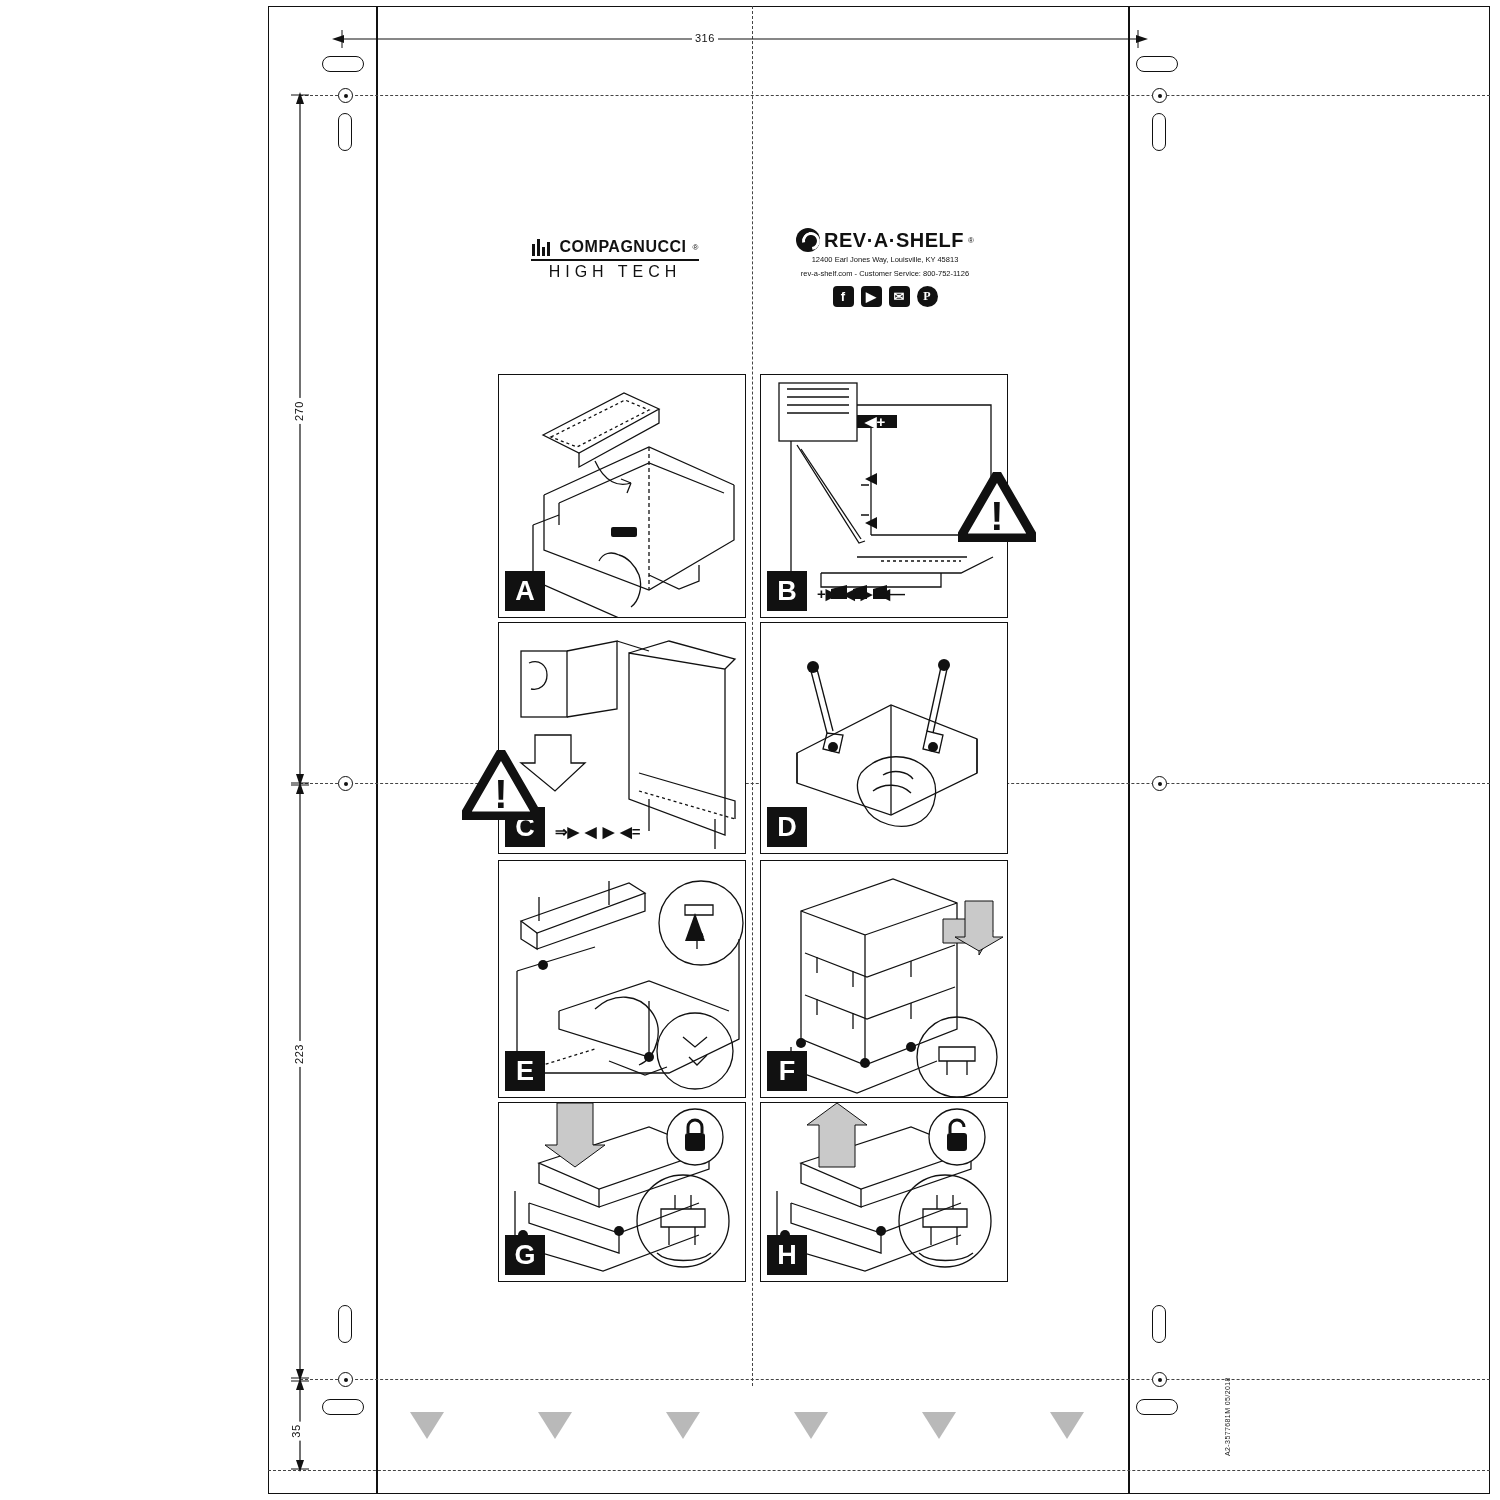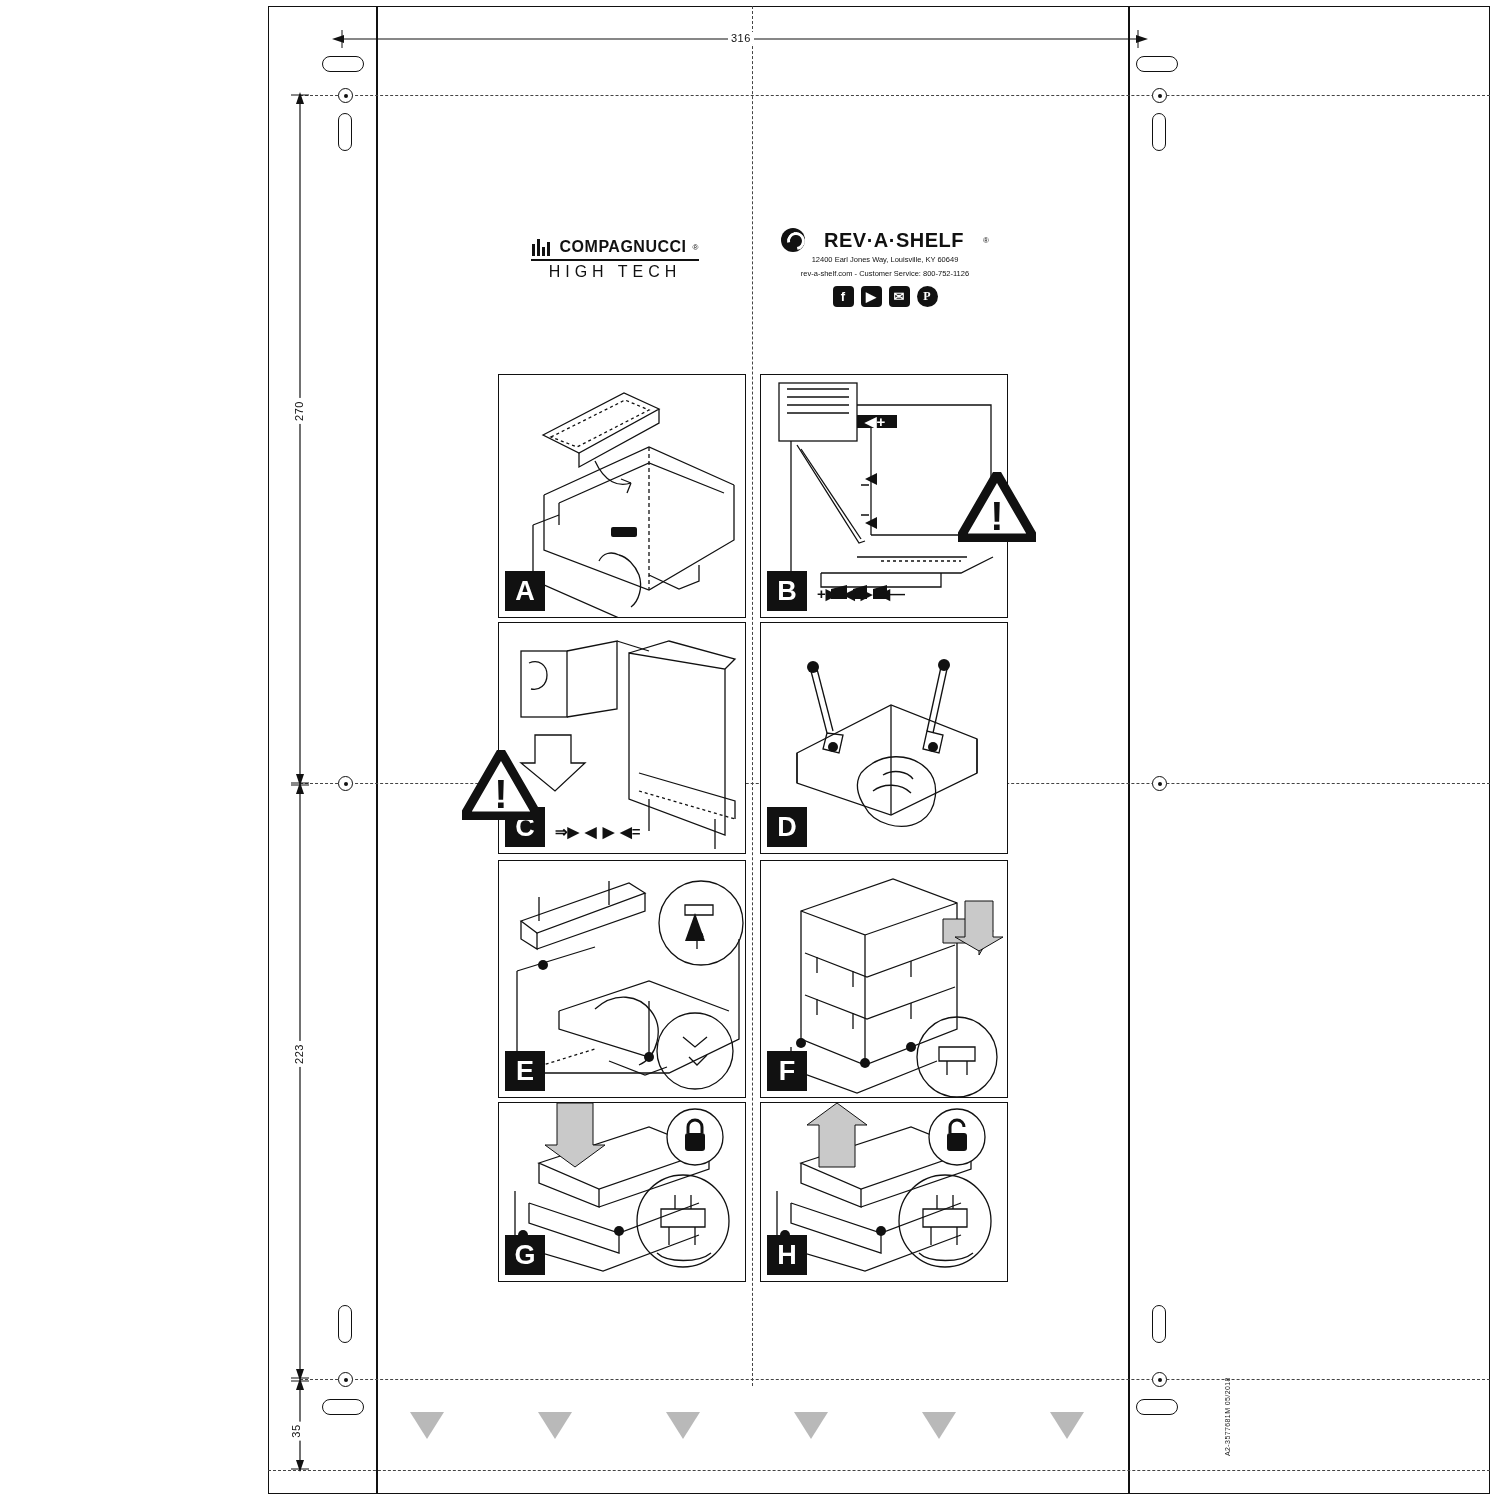--- a/index.html
+++ b/index.html
@@ -26,21 +26,21 @@
   .logo-comp{position:absolute;text-align:center;}
   .comp-row{display:flex;align-items:center;justify-content:center;gap:6px;}
   .comp-mark{width:22px;height:17px;position:relative;}
   .comp-mark i{position:absolute;bottom:0;width:3px;background:#111;}
   .comp-name{font-weight:bold;font-size:16px;letter-spacing:.5px;font-family:"Liberation Sans",sans-serif;}
   .comp-reg{font-size:8px;vertical-align:super;}
   .comp-rule{height:1.5px;background:#111;margin:3px auto 2px;width:168px;}
   .comp-sub{font-size:16px;letter-spacing:5px;font-weight:normal;}
 
   .logo-ras{position:absolute;text-align:center;}
-  .ras-row{display:flex;align-items:center;justify-content:center;gap:19px;}
+  .ras-row{display:flex;align-items:center;justify-content:center;gap:4px;}
   .ras-badge{width:24px;height:24px;border-radius:50%;background:#111;position:relative;}
   .ras-badge:after{content:"";position:absolute;left:6px;top:4px;width:12px;height:12px;border-radius:50%;border:3px solid #fff;border-bottom-color:transparent;transform:rotate(35deg);}
   .ras-name{font-weight:bold;font-size:20px;letter-spacing:.5px;}
   .ras-addr{font-size:7.5px;line-height:1.45;margin-top:3px;}
   .social{display:flex;justify-content:center;gap:7px;margin-top:6px;}
   .sq{width:21px;height:21px;background:#111;border-radius:4px;color:#fff;font-size:13px;font-weight:bold;display:flex;align-items:center;justify-content:center;}
   .circ{width:21px;height:21px;background:#111;border-radius:50%;color:#fff;font-size:12px;font-weight:bold;display:flex;align-items:center;justify-content:center;font-family:"Liberation Serif",serif;}
 
   
   .panel{position:absolute;border:1.5px solid #111;box-sizing:border-box;background:#fff;overflow:hidden;}
@@ -76,21 +76,21 @@
 
   <div class="dashline v" style="left:752px;top:6px;height:1380px;width:0;"></div>
 
   <svg style="position:absolute;left:330px;top:28px;" width="820" height="22">
     <line x1="12" y1="11" x2="808" y2="11" stroke="#111" stroke-width="1.2"></line>
     <polygon points="2,11 14,7 14,15" fill="#111"></polygon>
     <polygon points="818,11 806,7 806,15" fill="#111"></polygon>
     <line x1="12" y1="2" x2="12" y2="20" stroke="#111" stroke-width="1"></line>
     <line x1="808" y1="2" x2="808" y2="20" stroke="#111" stroke-width="1"></line>
   </svg>
-  <div class="dim-label" style="left:728px;top:32px;">316</div>
+  <div class="dim-label" style="left:692px;top:32px;">316</div>
 
   <svg style="position:absolute;left:289px;top:90px;" width="22" height="700">
     <line x1="11" y1="8" x2="11" y2="690" stroke="#111" stroke-width="1.2"></line>
     <polygon points="11,2 7,14 15,14" fill="#111"></polygon>
     <polygon points="11,696 7,684 15,684" fill="#111"></polygon>
     <line x1="2" y1="5" x2="20" y2="5" stroke="#111" stroke-width="1"></line>
     <line x1="2" y1="693" x2="20" y2="693" stroke="#111" stroke-width="1"></line>
   </svg>
   <div class="dim-label vert" style="left:286px;top:405px;transform:rotate(-90deg);">270</div>
 
@@ -142,21 +142,21 @@
     <div class="comp-rule"></div>
     <div class="comp-sub">HIGH TECH</div>
   </div>
 
   <div class="logo-ras" style="left:770px;top:228px;width:230px;">
     <div class="ras-row">
       <div class="ras-badge"></div>
       <div class="ras-name">REV·A·SHELF</div>
       <div class="comp-reg">®</div>
     </div>
-    <div class="ras-addr">12400 Earl Jones Way, Louisville, KY 60649</div>
+    <div class="ras-addr">12400 Earl Jones Way, Louisville, KY 45813</div>
     <div class="ras-addr">rev-a-shelf.com - Customer Service: 800-752-1126</div>
     <div class="social">
       <div class="sq">f</div>
       <div class="sq">▶</div>
       <div class="sq">✉</div>
       <div class="circ">P</div>
     </div>
   </div>
 
   <div class="panel" style="left:498px;top:374px;width:248px;height:244px;">

